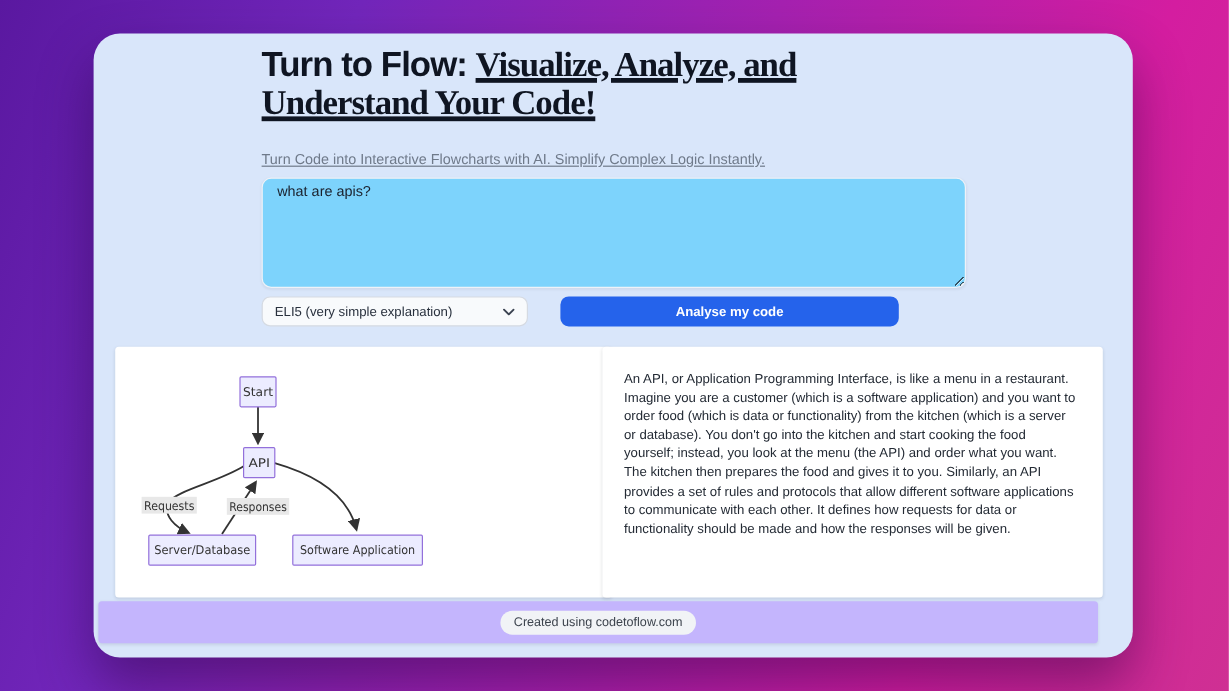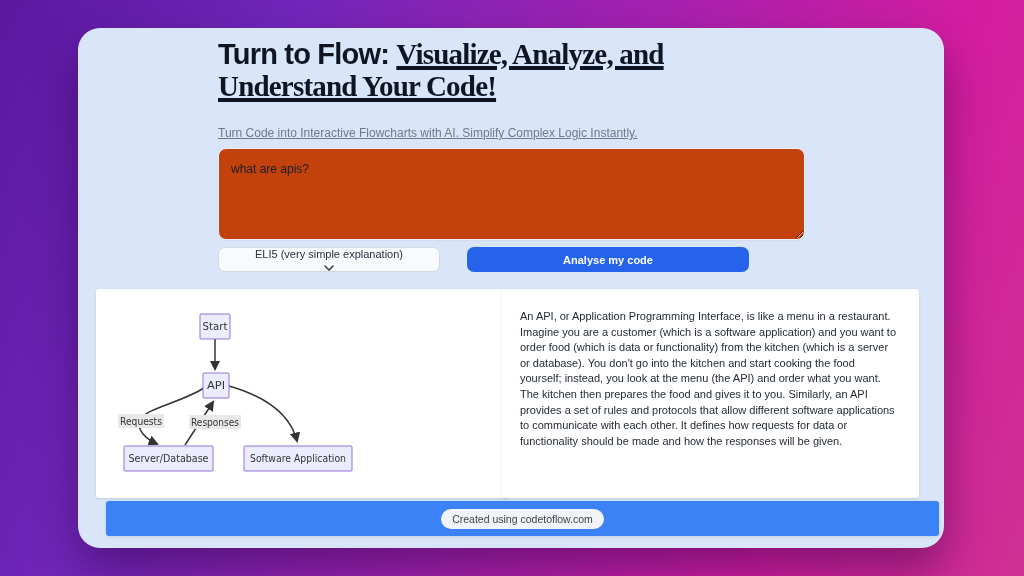--- a/index.html
+++ b/index.html
@@ -18,50 +18,50 @@
     font-size: 29px; line-height: 32px; font-weight: 800; color: #0f1522;
     letter-spacing: -0.8px; white-space: nowrap;
   }
   .title .u { text-decoration: underline; text-decoration-thickness: 4px; text-underline-offset: 2px; font-family: Liberation Serif, serif; }
   .subtitle {
     position: absolute; left: 140px; top: 98px; margin: 0;
     font-size: 12px; color: #6f7a8a; text-decoration: underline;
   }
   .code-input {
     position: absolute; left: 140px; top: 120px; width: 587px; height: 92px;
-    box-sizing: border-box; background: #c2410c; border: 1px solid #eef2f8;
-    border-radius: 8px; padding: 12px 12px; font-family: "Liberation Sans", sans-serif;
+    box-sizing: border-box; background: #7dd3fc; border: 1px solid #eef2f8;
+    border-radius: 8px; padding: 2px 12px; font-family: "Liberation Sans", sans-serif;
     font-size: 12px; line-height: 1.4; color: #1a202c; resize: both; outline: none;
     box-shadow: 0 1px 2px rgba(0,0,0,0.05);
   }
   .select-box {
     position: absolute; left: 140px; top: 219px; width: 222px; height: 25px;
     box-sizing: border-box; background: #f8fafc; border: 1px solid #d5dae2;
     border-radius: 7px; display: flex; align-items: center; justify-content: space-between;
-    padding: 0 10px; font-size: 11px; color: #28303d; cursor: pointer; flex-direction: column;
+    padding: 0 10px; font-size: 11px; color: #28303d; cursor: pointer;
   }
   .analyse-btn {
     position: absolute; left: 389px; top: 219px; width: 282px; height: 25px;
     border: none; border-radius: 7px; background: #2563eb; color: #ffffff;
     font-family: "Liberation Sans", sans-serif; font-size: 11px; font-weight: 700;
     cursor: pointer;
   }
   .panel {
     position: absolute; background: #ffffff; border-radius: 3px;
     box-shadow: 0 1px 3px rgba(15,23,42,0.13);
   }
   .panel-left  { left: 18px;  top: 261px; width: 414px; height: 209px; }
   .panel-right { left: 424px; top: 261px; width: 417px; height: 209px; }
   .explanation {
     margin: 0; padding: 20px 22px 0 18px;
     font-size: 11px; line-height: 15.6px; color: #242b35;
   }
   .footer-bar {
-    position: absolute; left: 28px; top: 473px; width: 833px; height: 35px;
-    background: #3b82f6; border-radius: 3px;
+    position: absolute; left: 4px; top: 473px; width: 833px; height: 35px;
+    background: #c4b5fd; border-radius: 3px;
     display: flex; align-items: center; justify-content: center;
     box-shadow: 0 1px 3px rgba(15,23,42,0.10);
   }
   .credit-badge {
     background: #f1f3f6; border-radius: 999px; padding: 4px 11px;
     font-size: 10.5px; color: #3c434d; text-decoration: none;
   }
   .flowchart { position: absolute; left: 0; top: 0; }
   .flowchart text {
     font-family: "DejaVu Sans", sans-serif; font-size: 10px; fill: #333333;

